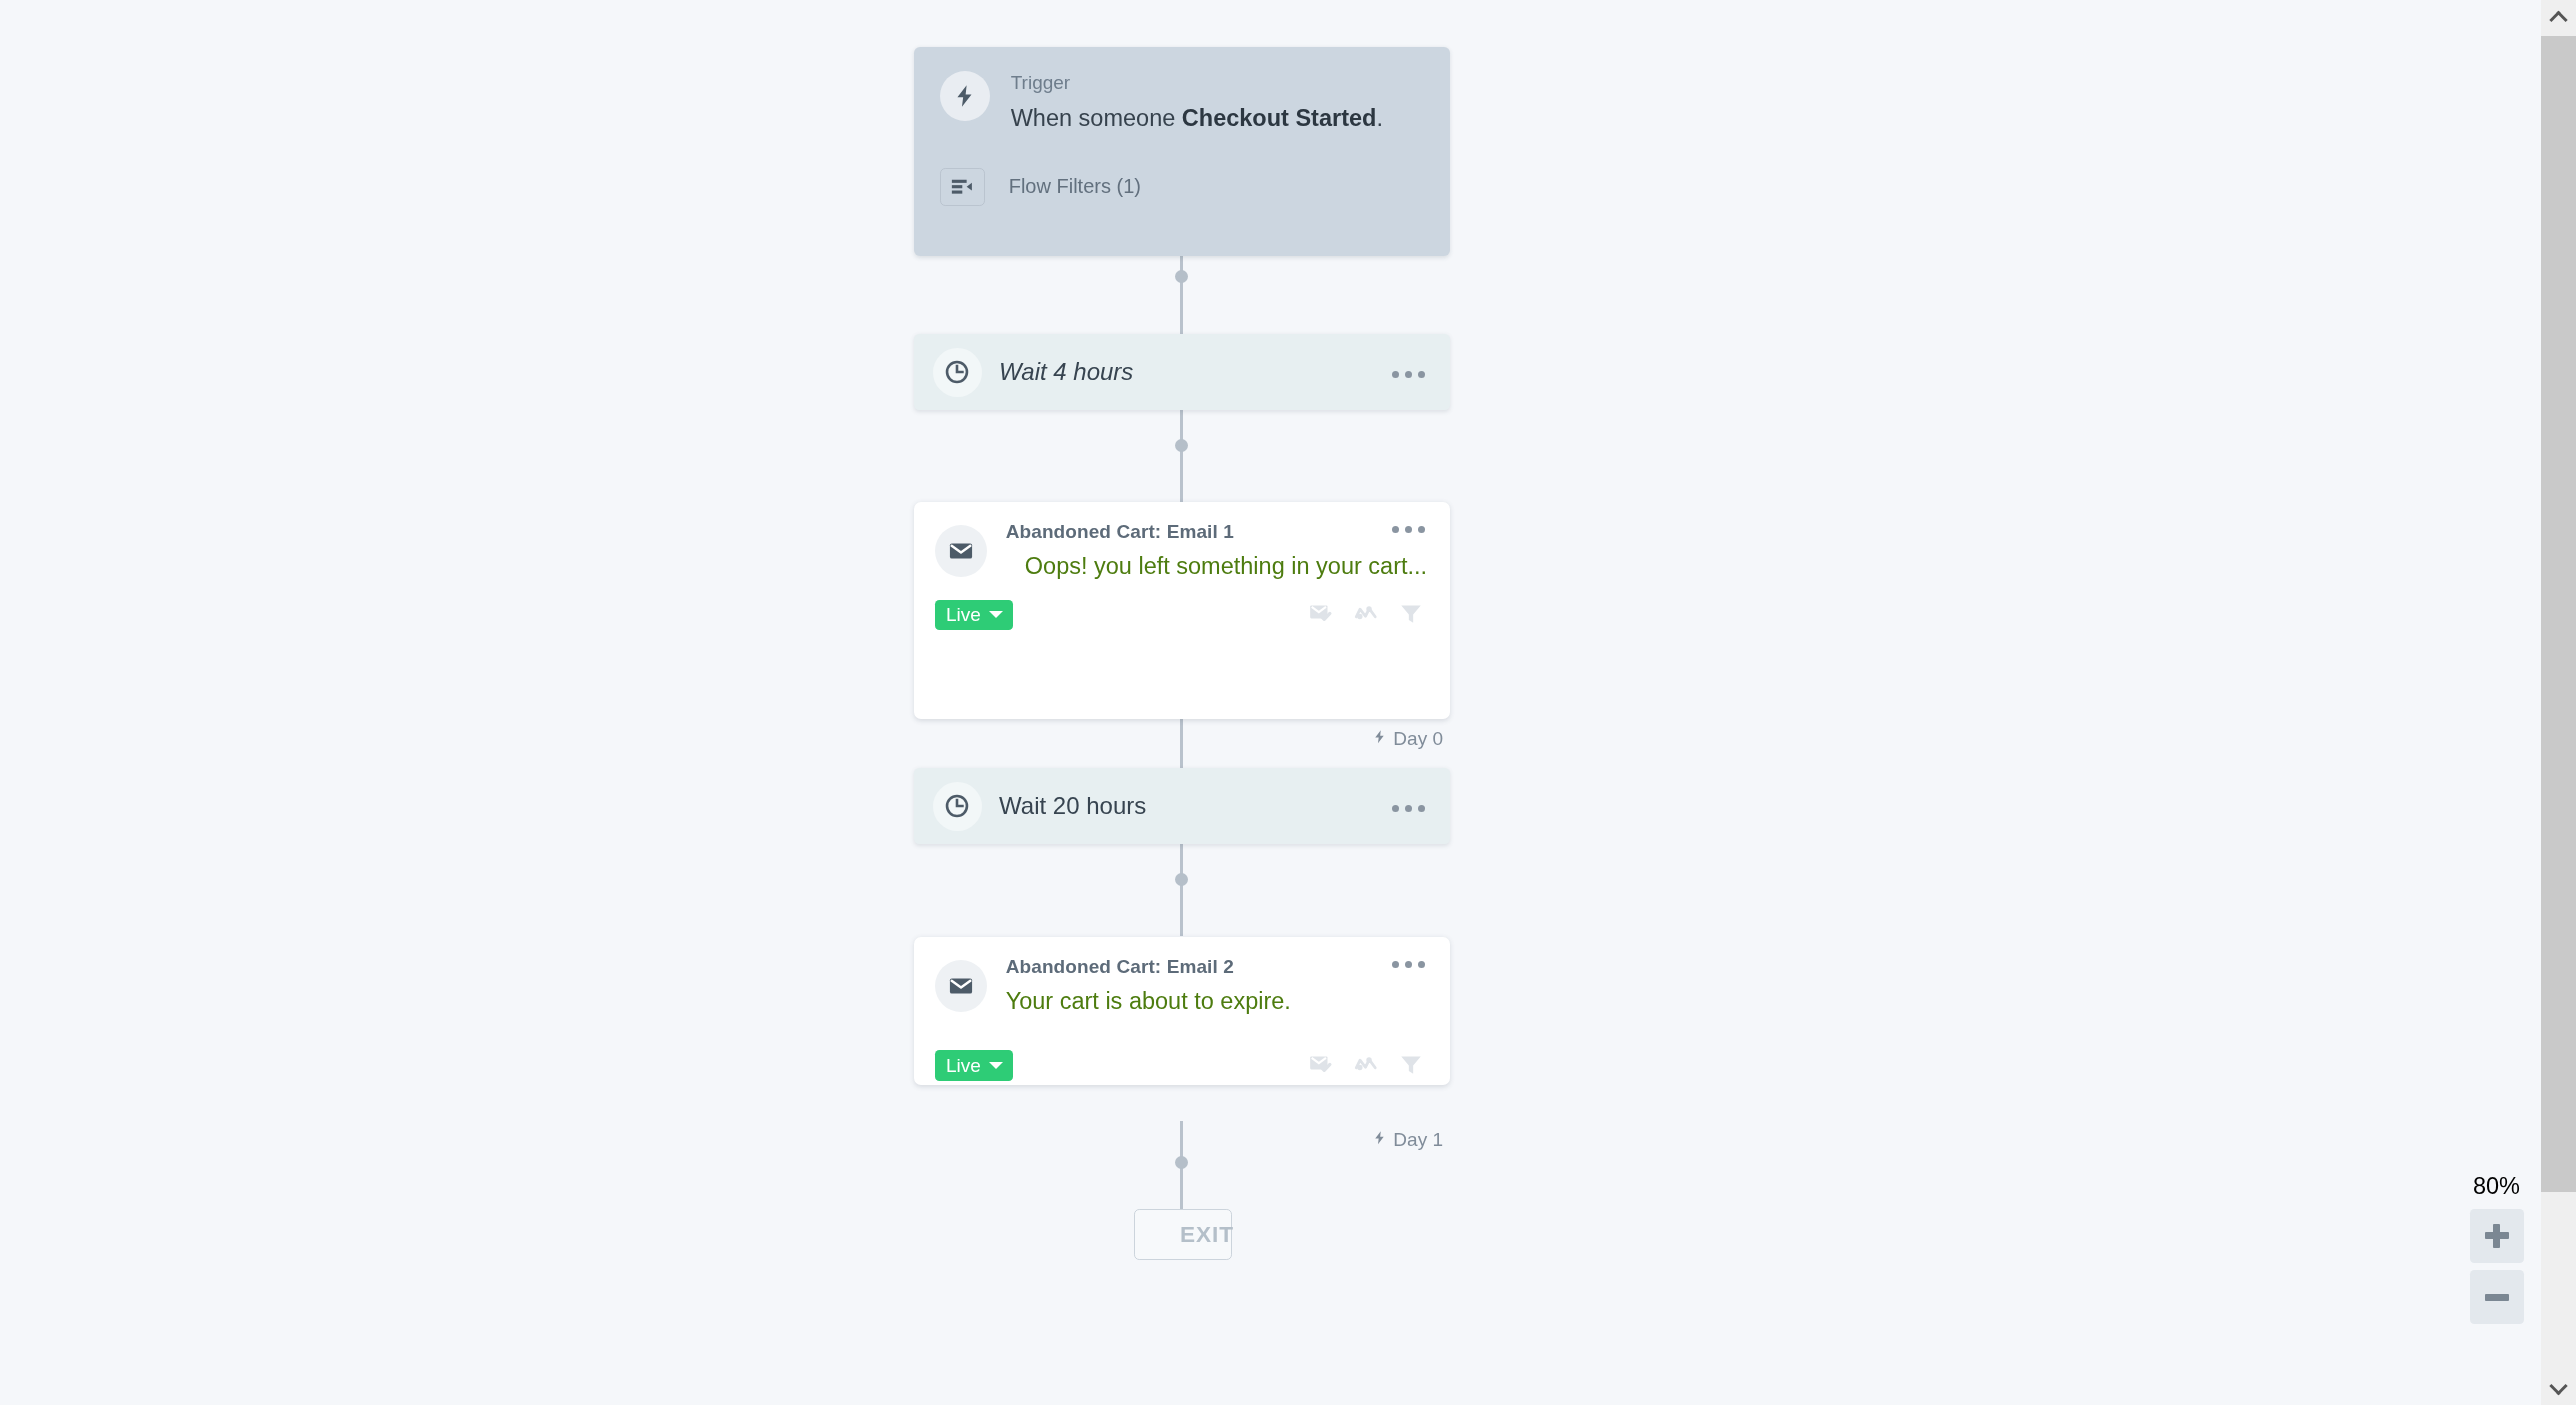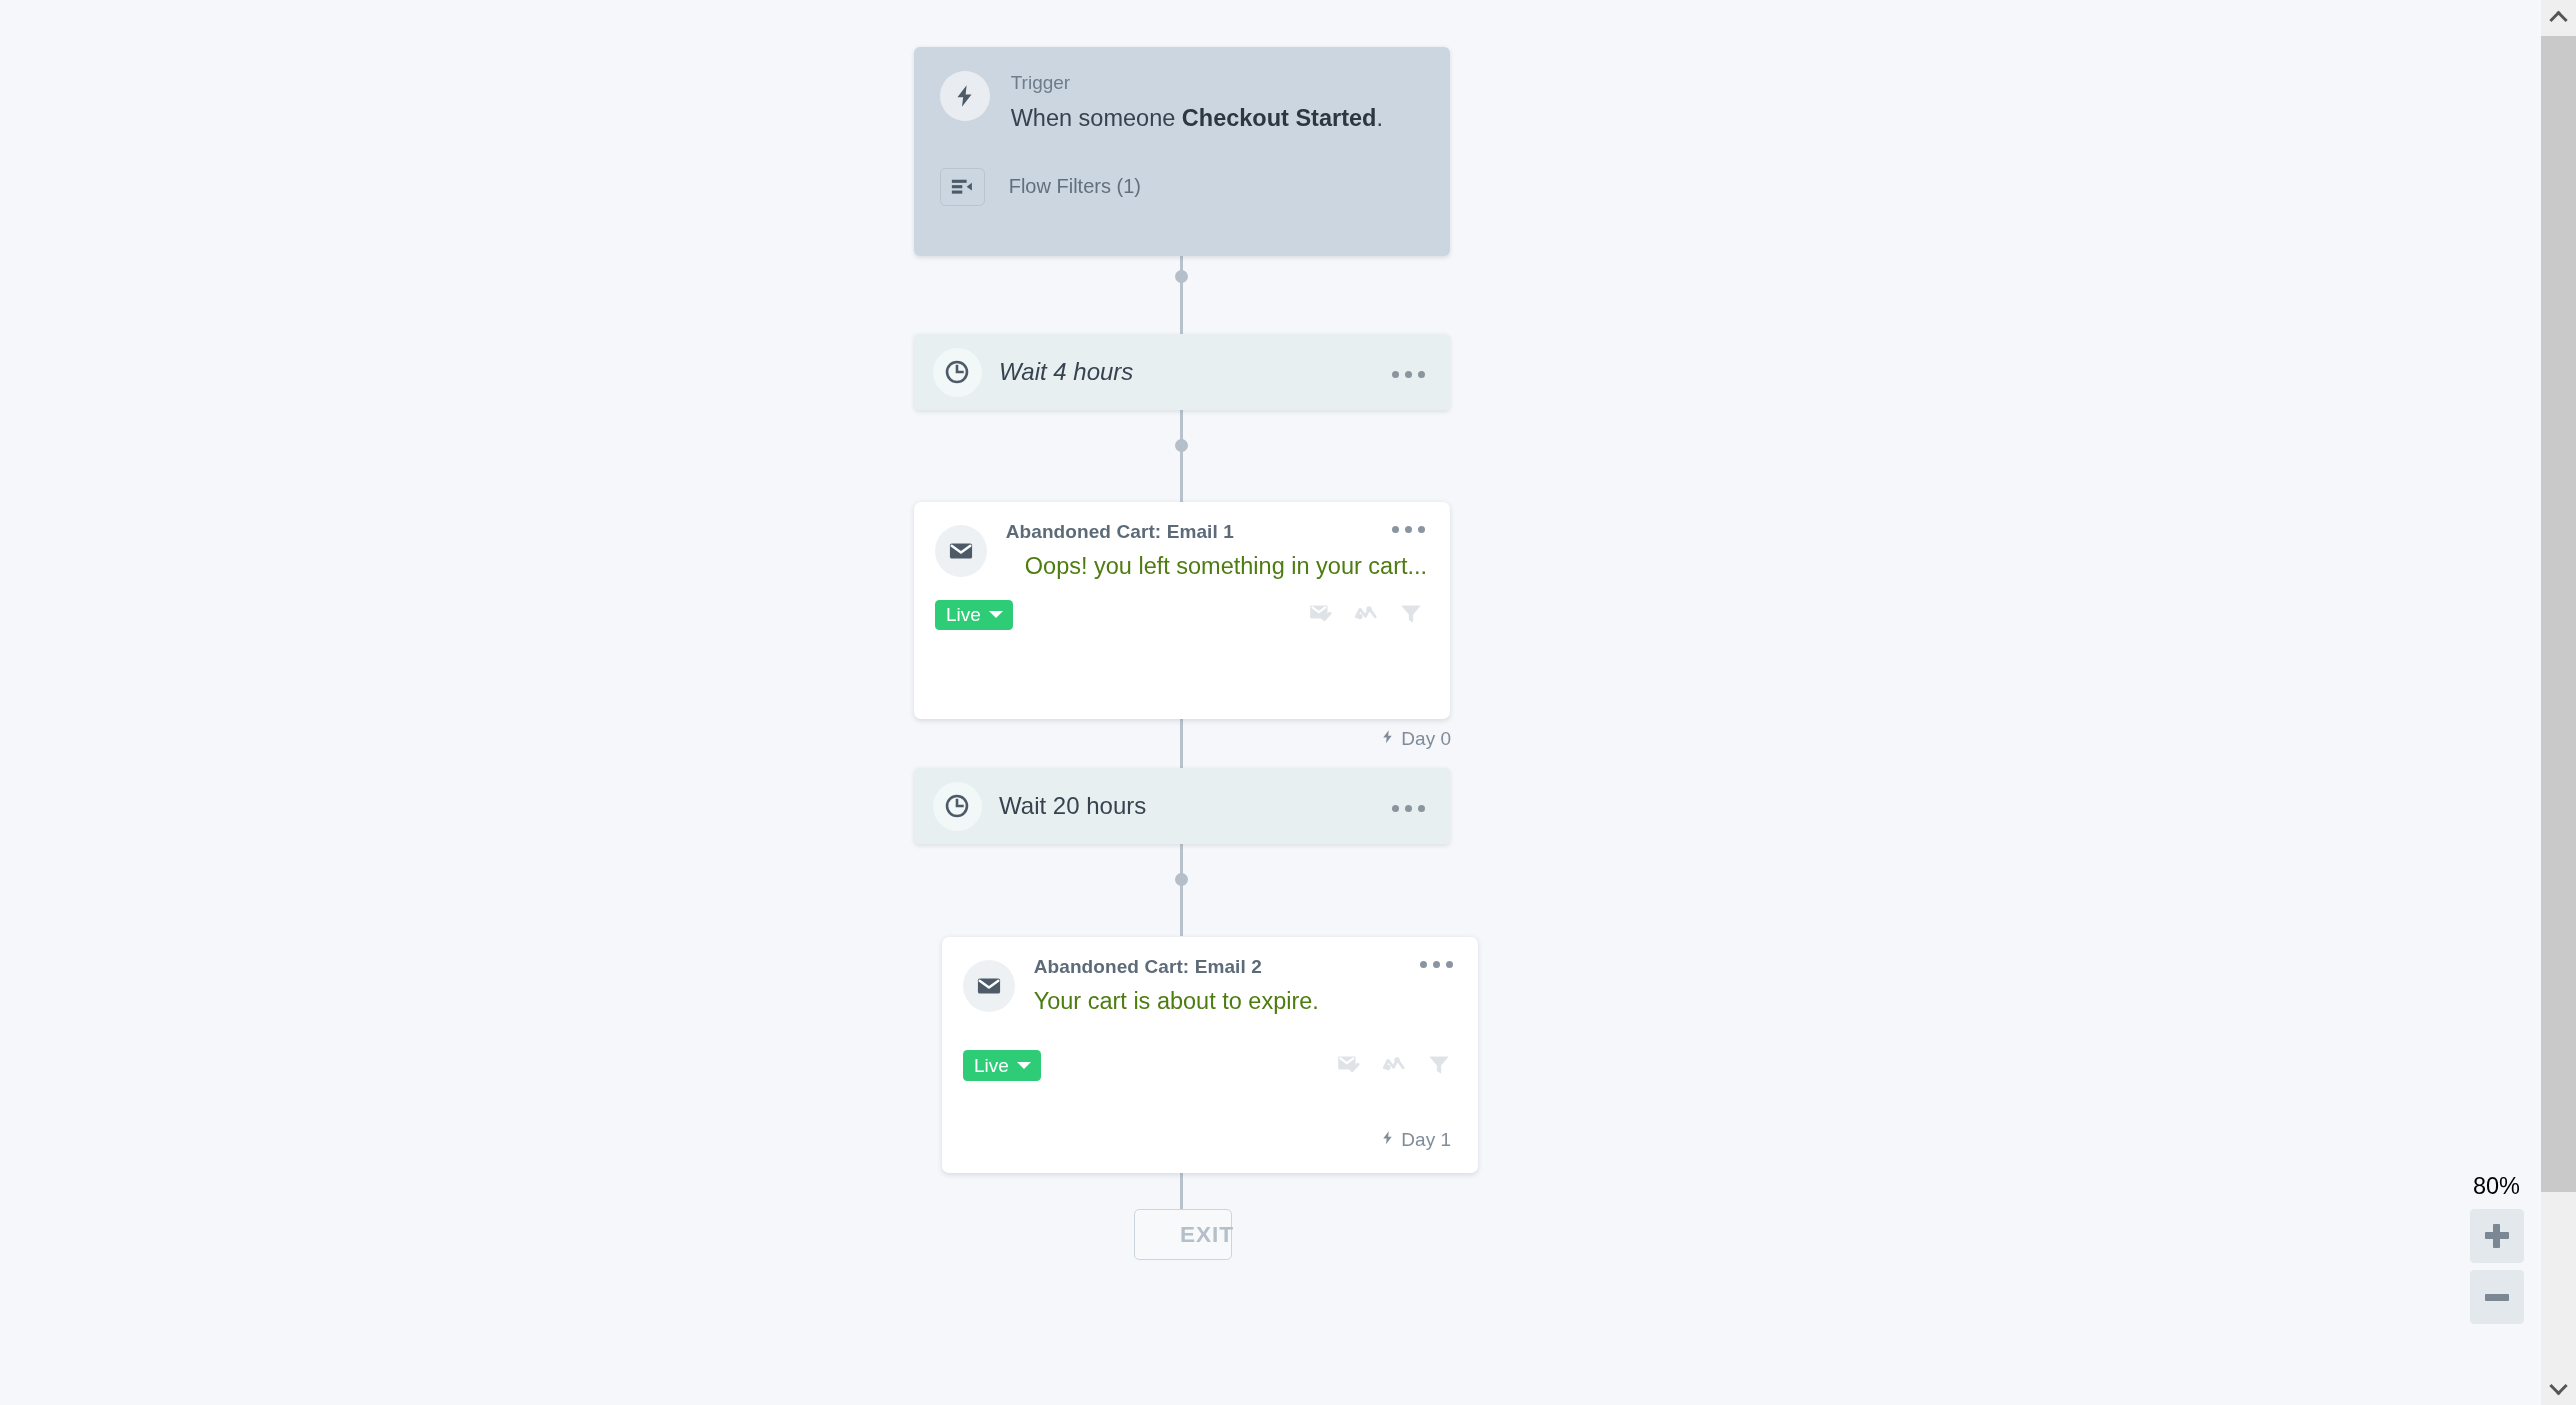--- a/index.html
+++ b/index.html
@@ -187,21 +187,21 @@
     border-left: 7px solid transparent;
     border-right: 7px solid transparent;
     border-top: 7.8px solid #ffffff;
     display: block;
   }
   .foot-icons { display: flex; align-items: center; gap: 19px; padding-right: 3.5px; }
 
   
   .day-label {
     position: absolute;
-    right: 0;
+    right: 8px;
     font-size: 19px;
     color: #808c99;
     display: flex;
     align-items: center;
     gap: 6px;
     white-space: nowrap;
   }
 
   
   .exit-btn {
@@ -408,21 +408,21 @@
         </svg>
       </div>
       <div class="wait-title">Wait 20 hours</div>
       <div class="dots">
         <i></i>
           <i></i>
           <i></i>
       </div>
     </div>
 
-    <div class="email-card" style="top:937px;height:236px;margin-left:28px;">
+    <div class="email-card" style="top:937px;height:148px;">
       <div class="email-top">
         <div class="email-badge">
           <svg width="28" height="28" viewBox="0 0 24 24" aria-hidden="true">
             <rect x="2.5" y="5.5" width="19" height="13" rx="1.6" fill="#4d5b68"></rect>
             <path d="M4 7.6 12 13.2 20 7.6" fill="none" stroke="#ffffff" stroke-width="2.1" stroke-linecap="round" stroke-linejoin="round"></path>
           </svg>
         </div>
         <div class="email-body">
           <div class="email-head-row">
             <div class="email-name">Abandoned Cart: Email 2</div>

